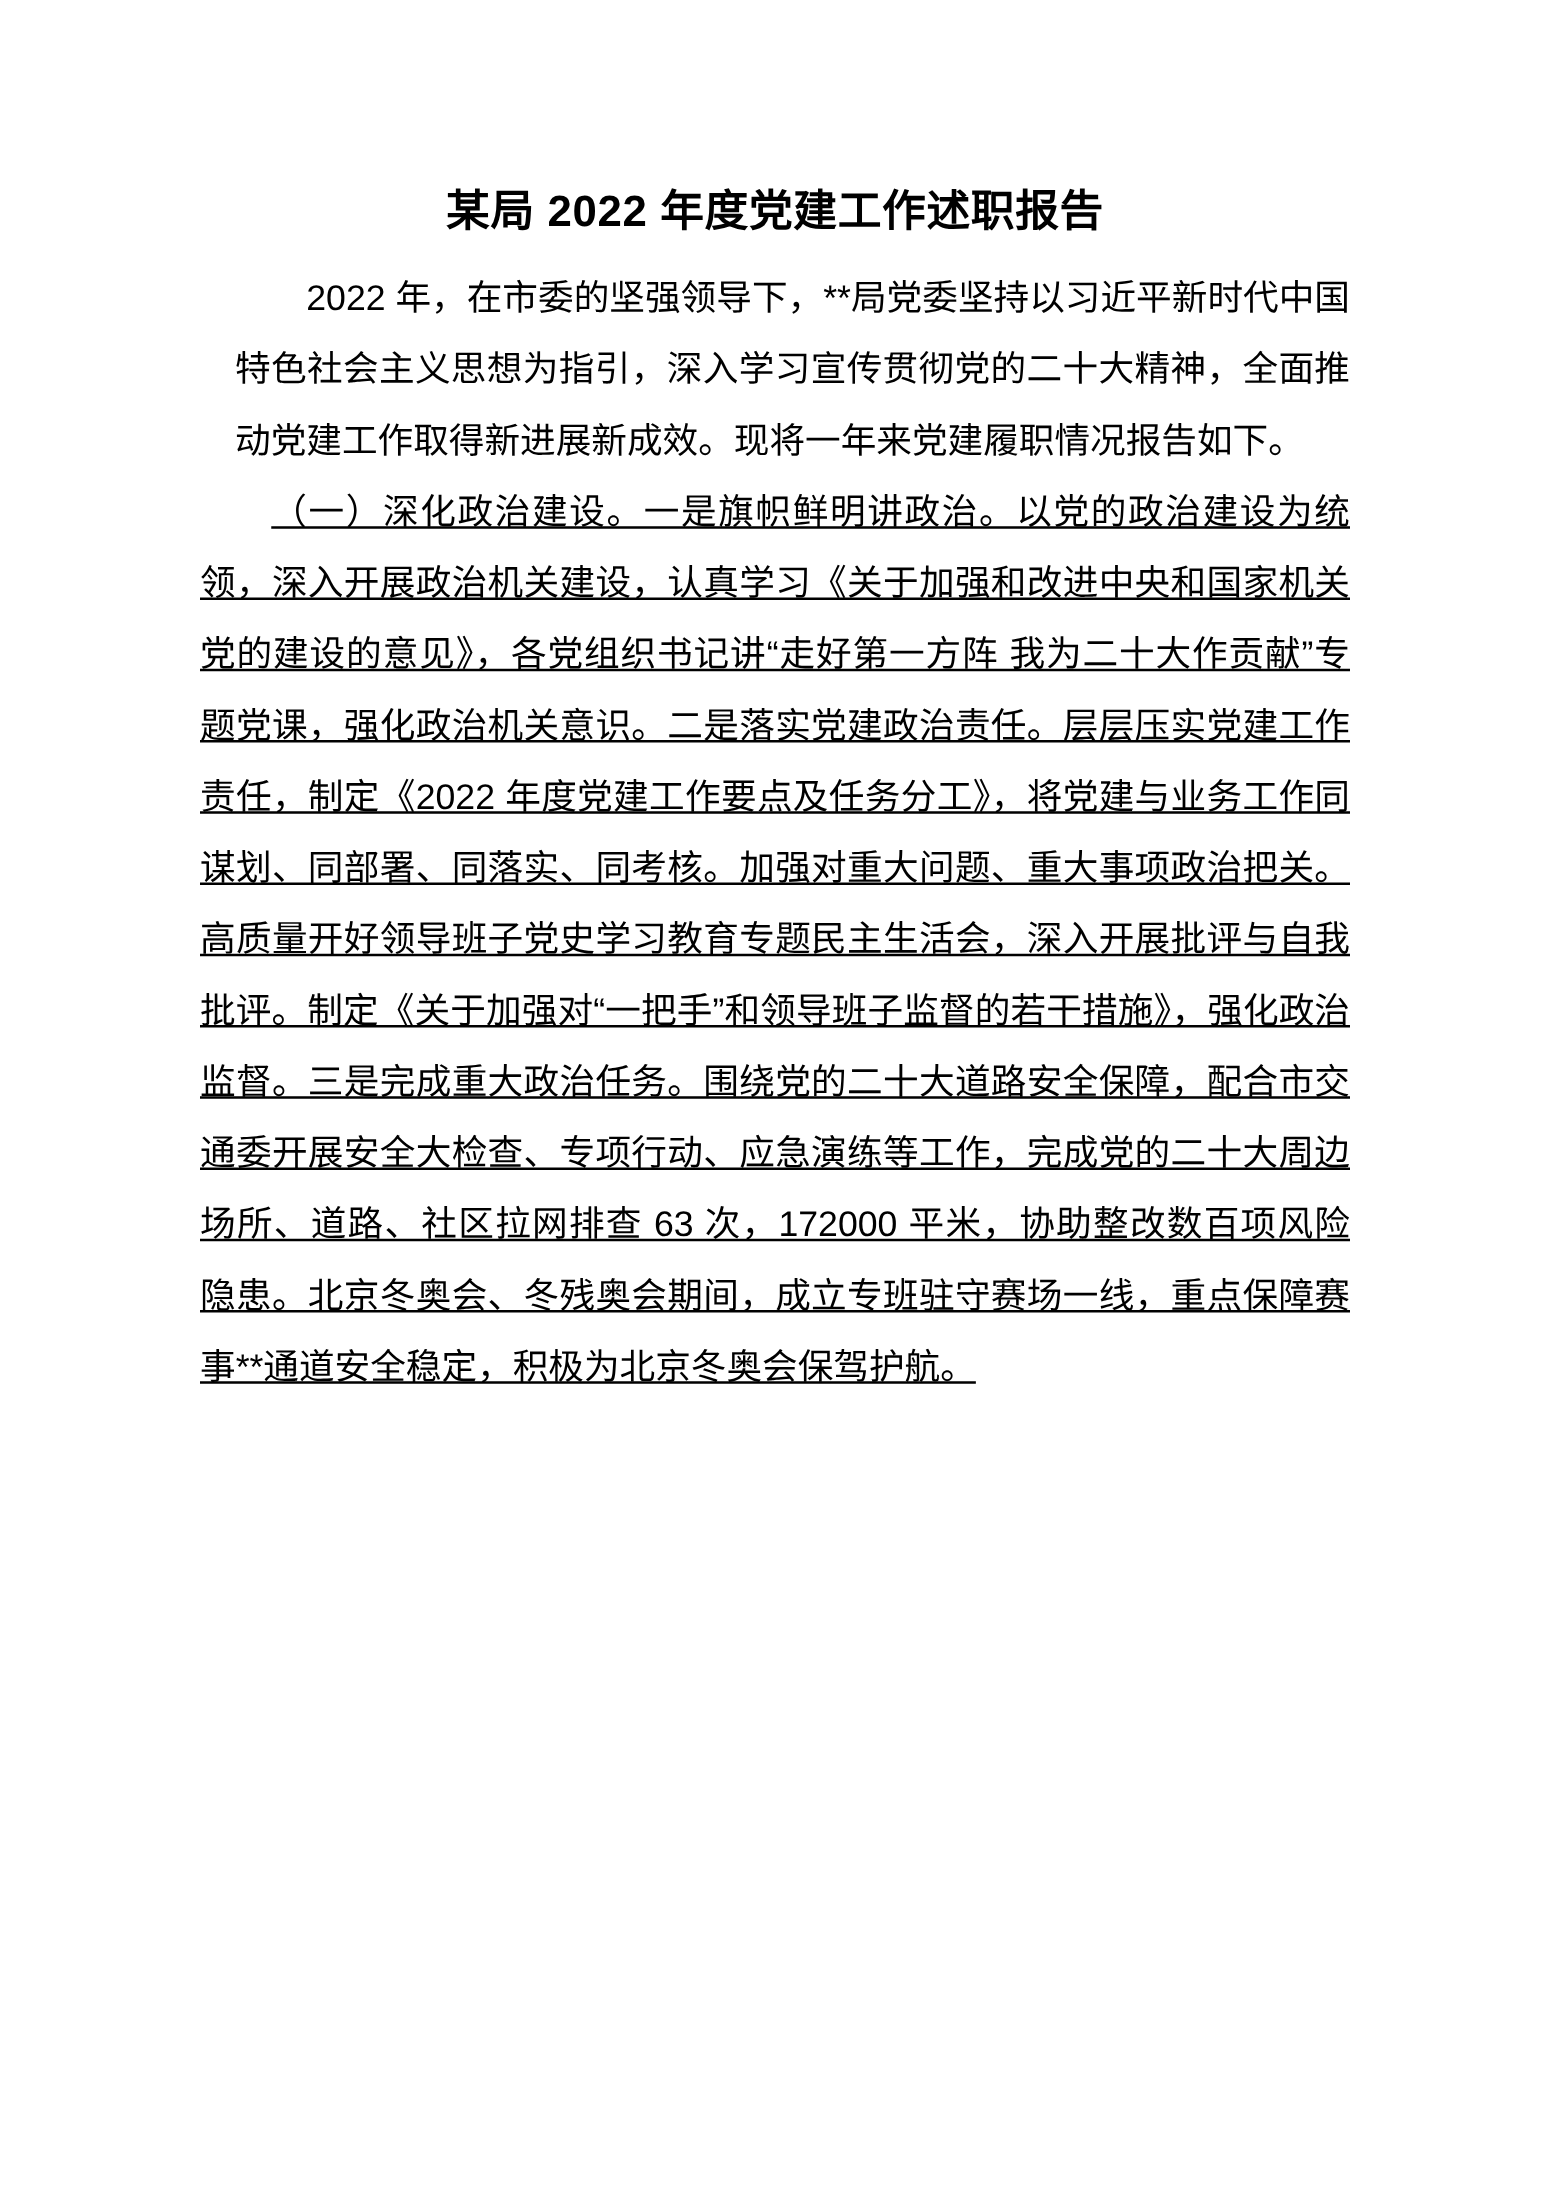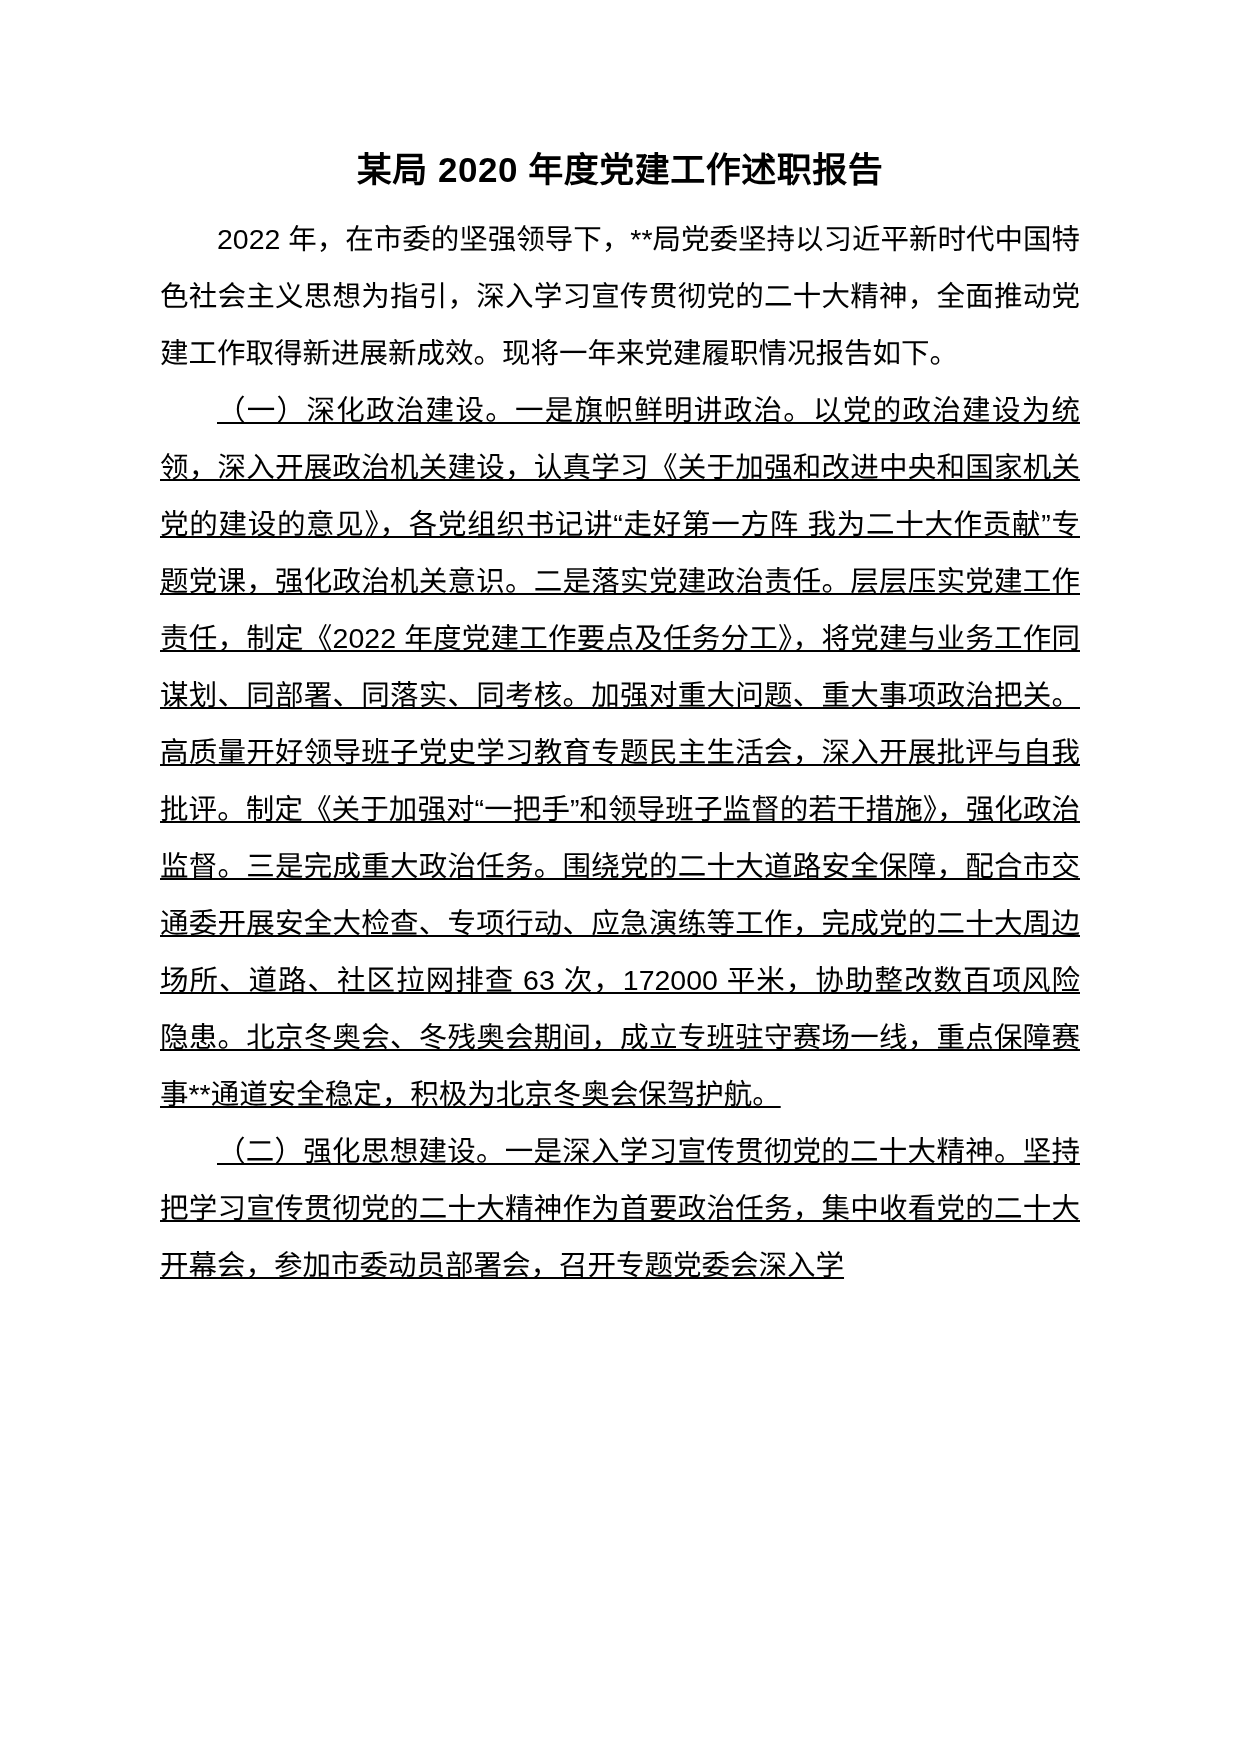--- a/index.html
+++ b/index.html
@@ -58,30 +58,30 @@
   }
 
   .doc-paragraph + .doc-paragraph {
     margin-top: 0;
     text-decoration: underline;
   }
 
   
   .doc-paragraph.first-para {
     margin-top: 12px;
+    margin-left: 28px;
   }
 </style>
 </head>
 <body>
 
 <div class="page">
   <div class="page-body">
 
-    <h1 class="doc-title">某局 2020 年度党建工作述职报告</h1>
+    <h1 class="doc-title">某局 2022 年度党建工作述职报告</h1>
 
     <p class="doc-paragraph first-para">2022 年，在市委的坚强领导下，**局党委坚持以习近平新时代中国特色社会主义思想为指引，深入学习宣传贯彻党的二十大精神，全面推动党建工作取得新进展新成效。现将一年来党建履职情况报告如下。</p>
 
     <p class="doc-paragraph">（一）深化政治建设。一是旗帜鲜明讲政治。以党的政治建设为统领，深入开展政治机关建设，认真学习《关于加强和改进中央和国家机关党的建设的意见》，各党组织书记讲“走好第一方阵 我为二十大作贡献”专题党课，强化政治机关意识。二是落实党建政治责任。层层压实党建工作责任，制定《2022 年度党建工作要点及任务分工》，将党建与业务工作同谋划、同部署、同落实、同考核。加强对重大问题、重大事项政治把关。高质量开好领导班子党史学习教育专题民主生活会，深入开展批评与自我批评。制定《关于加强对“一把手”和领导班子监督的若干措施》，强化政治监督。三是完成重大政治任务。围绕党的二十大道路安全保障，配合市交通委开展安全大检查、专项行动、应急演练等工作，完成党的二十大周边场所、道路、社区拉网排查 63 次，172000 平米，协助整改数百项风险隐患。北京冬奥会、冬残奥会期间，成立专班驻守赛场一线，重点保障赛事**通道安全稳定，积极为北京冬奥会保驾护航。</p>
 
-    <p class="doc-paragraph">（二）强化思想建设。一是深入学习宣传贯彻党的二十大精神。坚持把学习宣传贯彻党的二十大精神作为首要政治任务，集中收看党的二十大开幕会，参加市委动员部署会，召开专题党委会深入学</p>
 
   </div>
 </div>
 
 </body></html>

